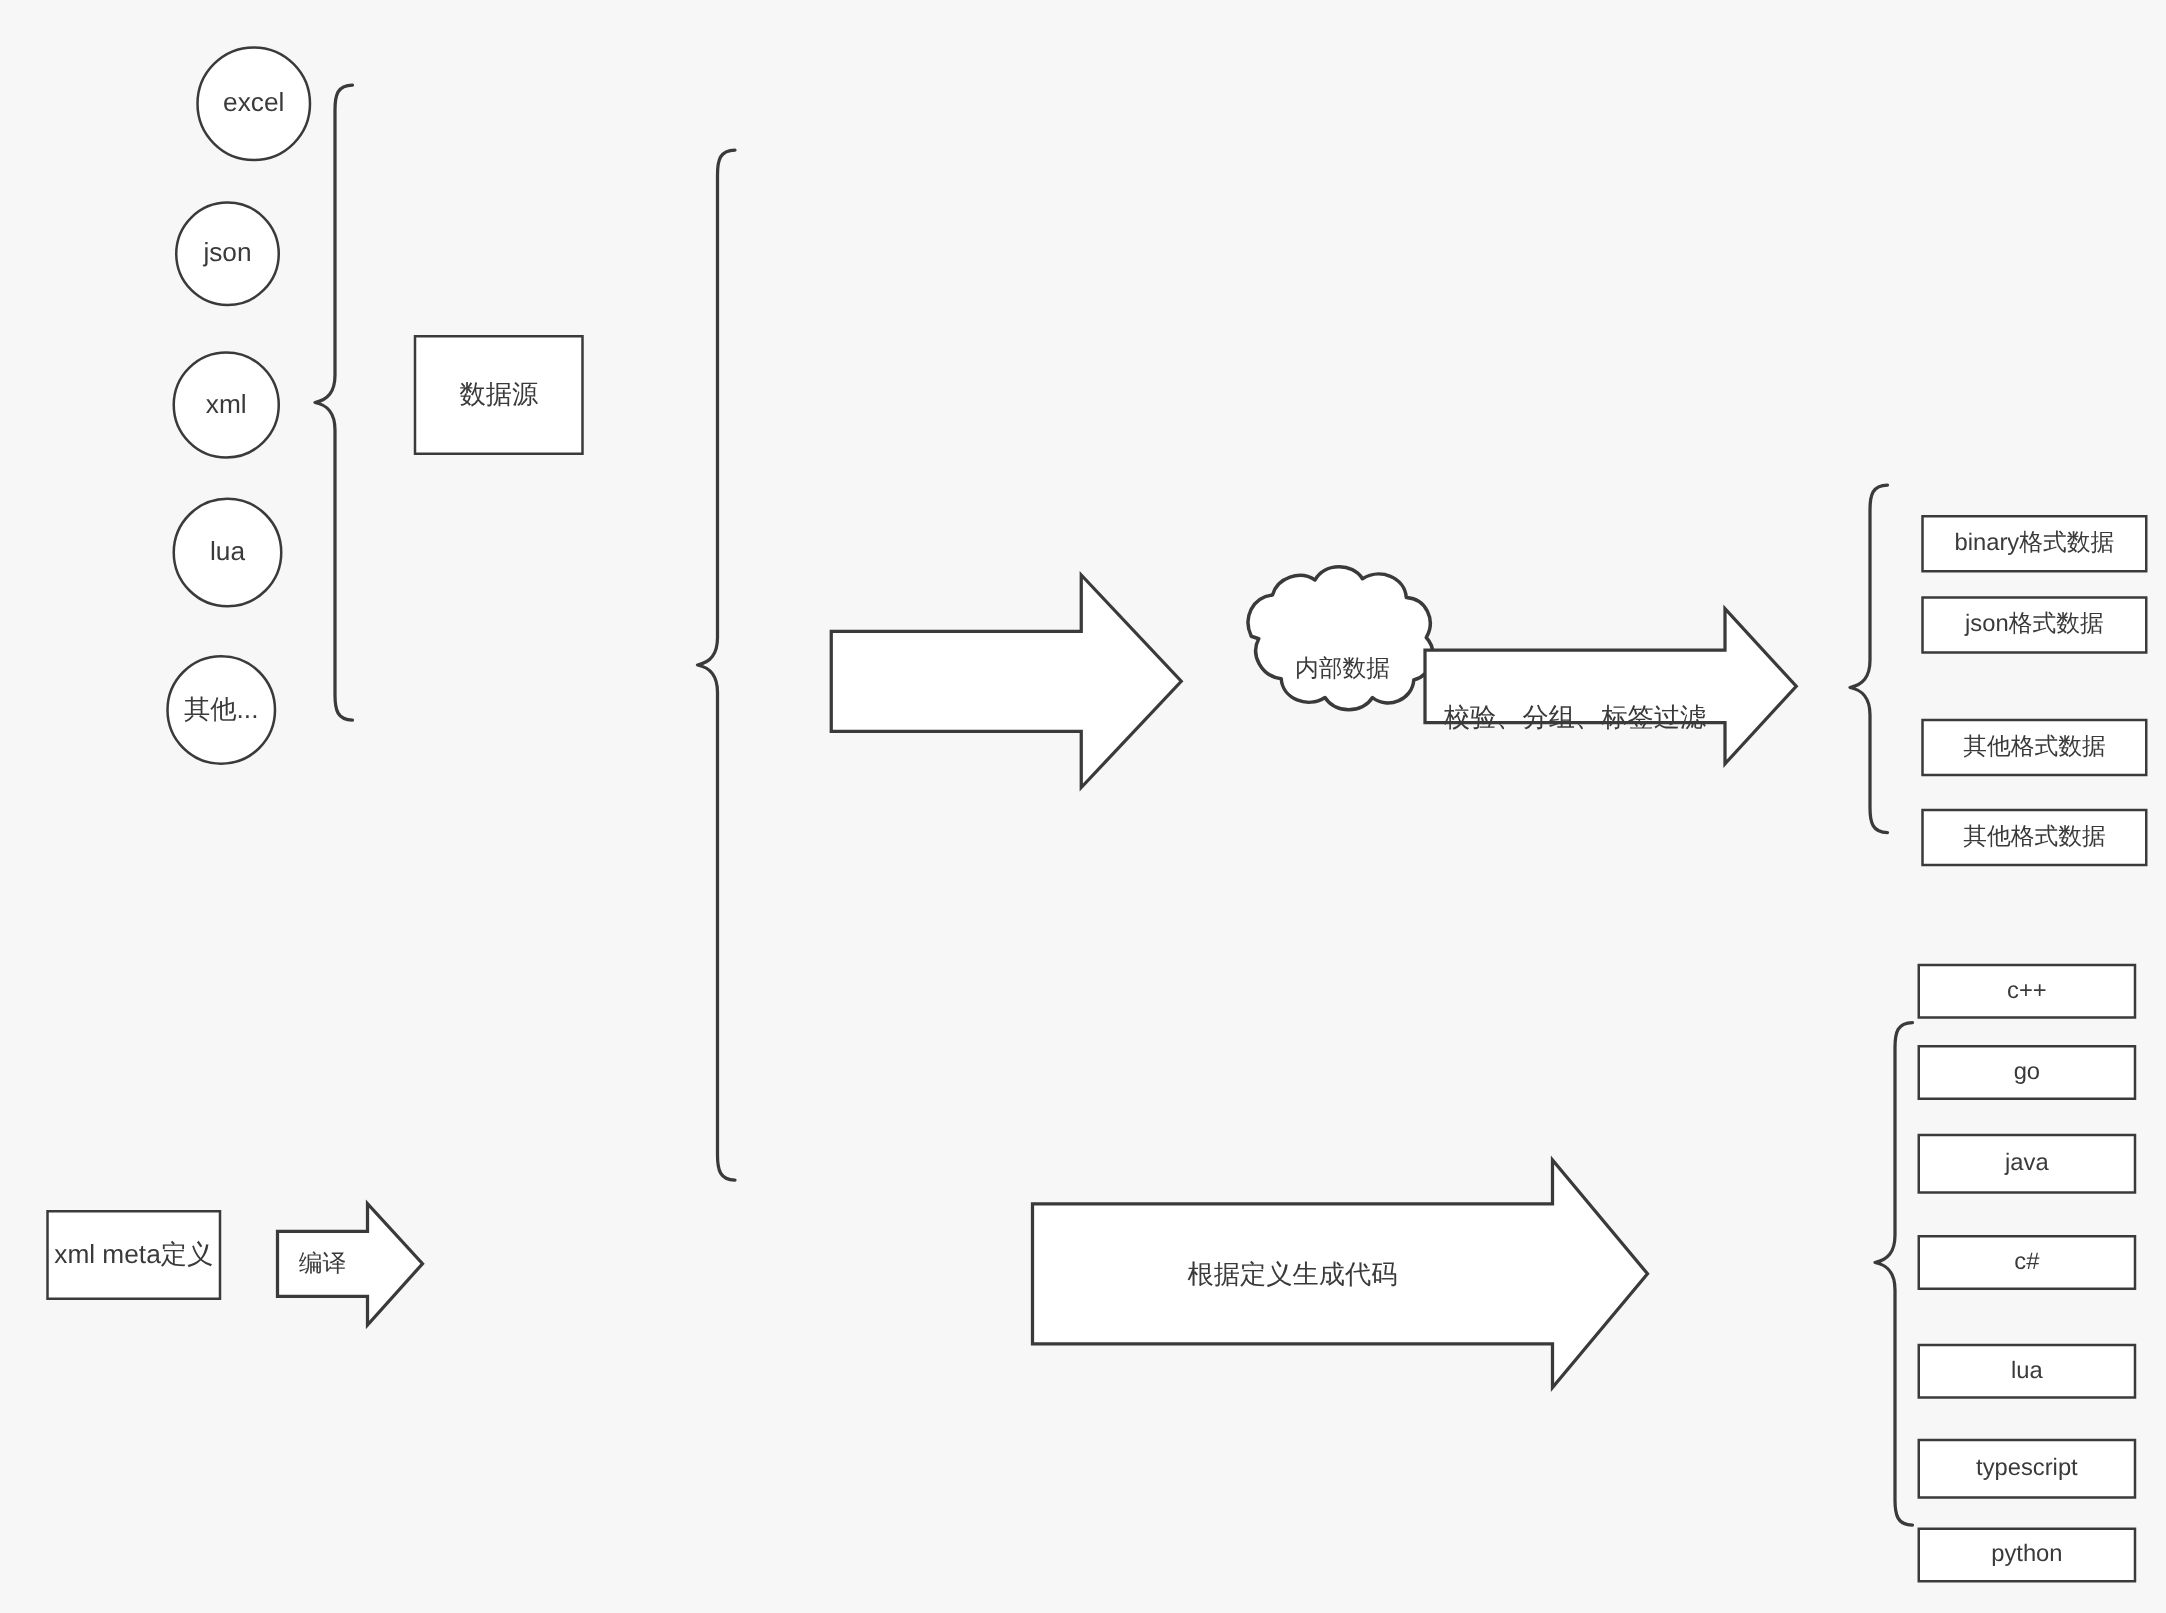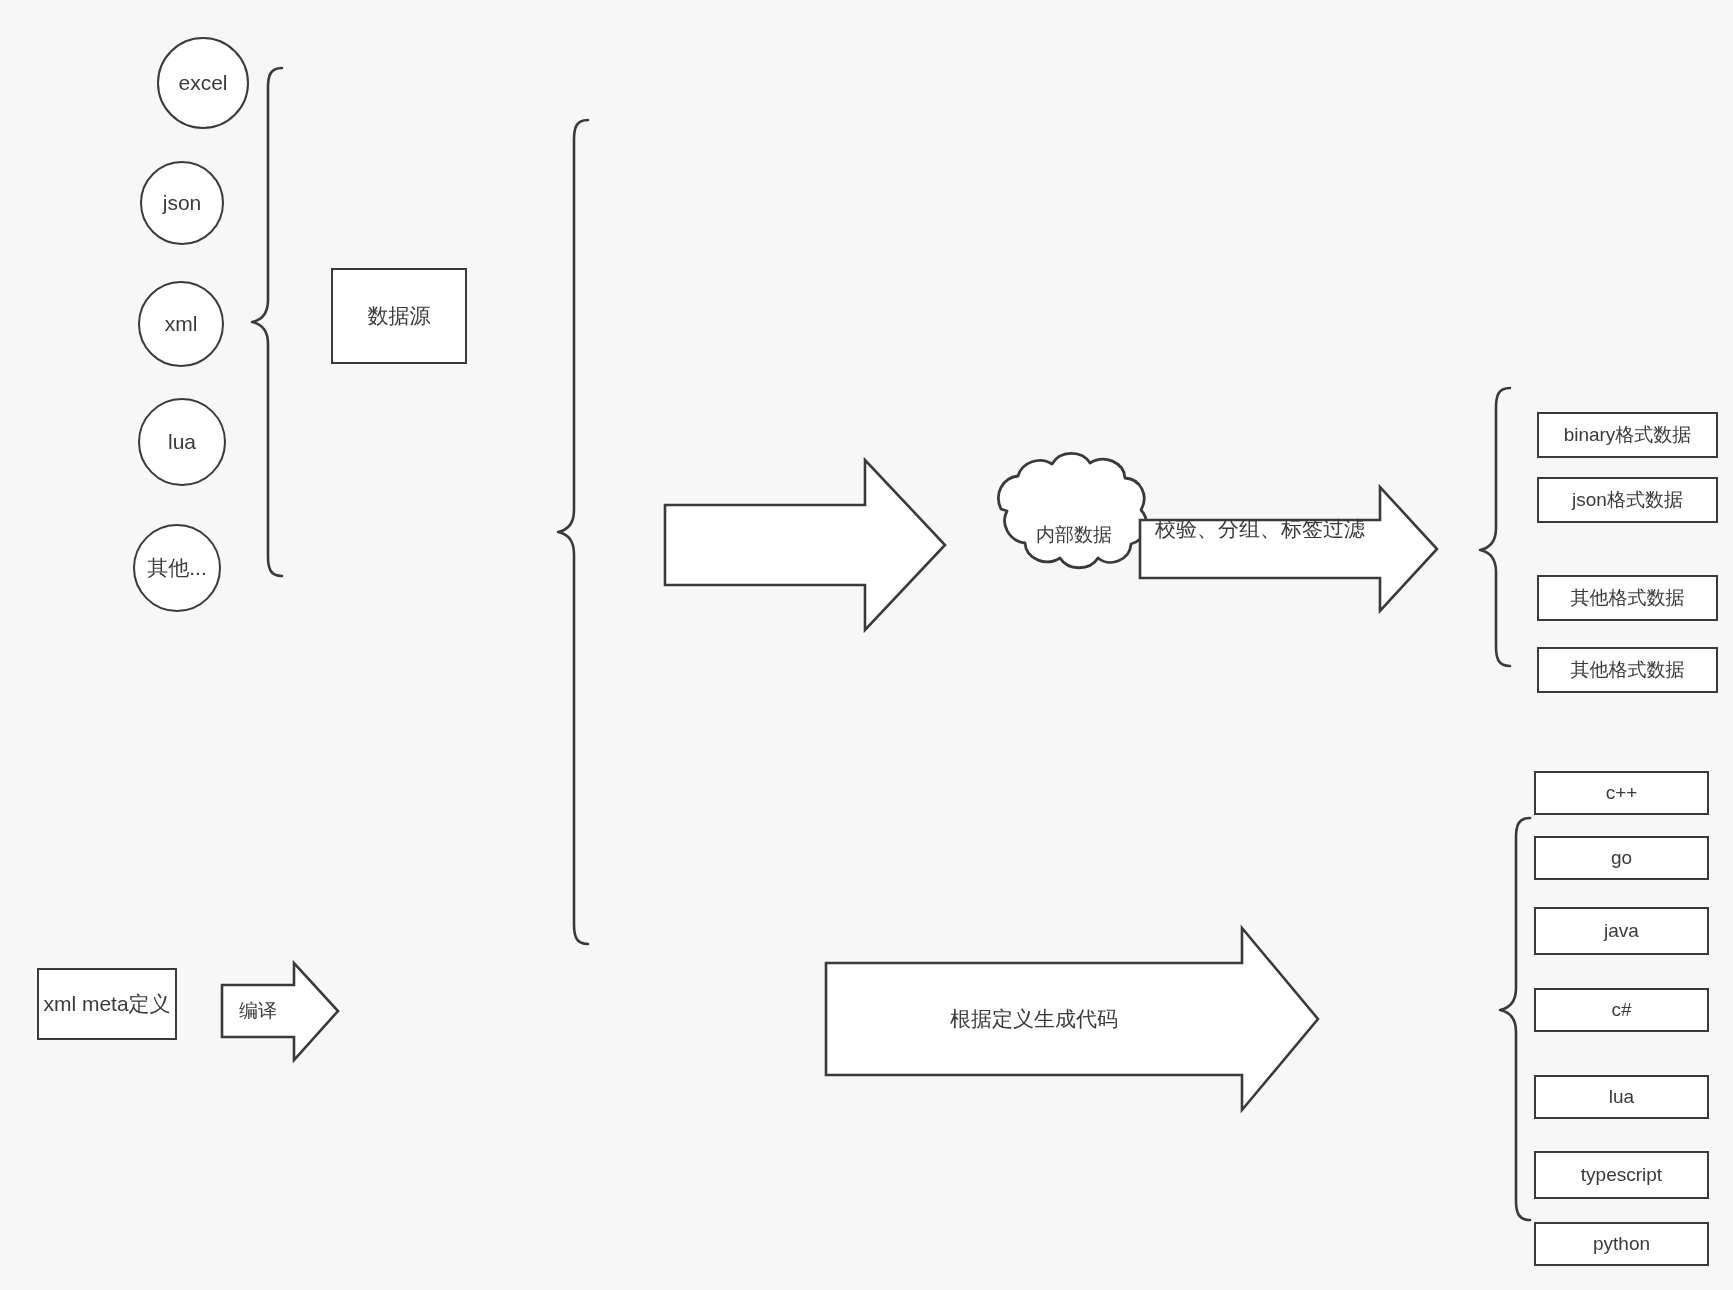--- a/index.html
+++ b/index.html
@@ -149,21 +149,21 @@
 
   <div class="node rectbox" style="left:331px; top:268px; width:136px; height:96px;">
     <span>数据源</span>
   </div>
 
 
   <div class="arrow-label small" style="left:1001px; top:520px; width:146px; height:30px;">
     <span>内部数据</span>
   </div>
 
-  <div class="arrow-label" style="left:1140px; top:506px; width:240px; height:46px;">
+  <div class="arrow-label" style="left:1140px; top:542px; width:240px; height:46px;align-items:flex-end;">
     <span>校验、分组、标签过滤</span>
   </div>
 
   <div class="arrow-label small" style="left:222px; top:988px; width:72px; height:46px;">
     <span>编译</span>
   </div>
 
   <div class="arrow-label" style="left:826px; top:992px; width:416px; height:54px;">
     <span>根据定义生成代码</span>
   </div>

